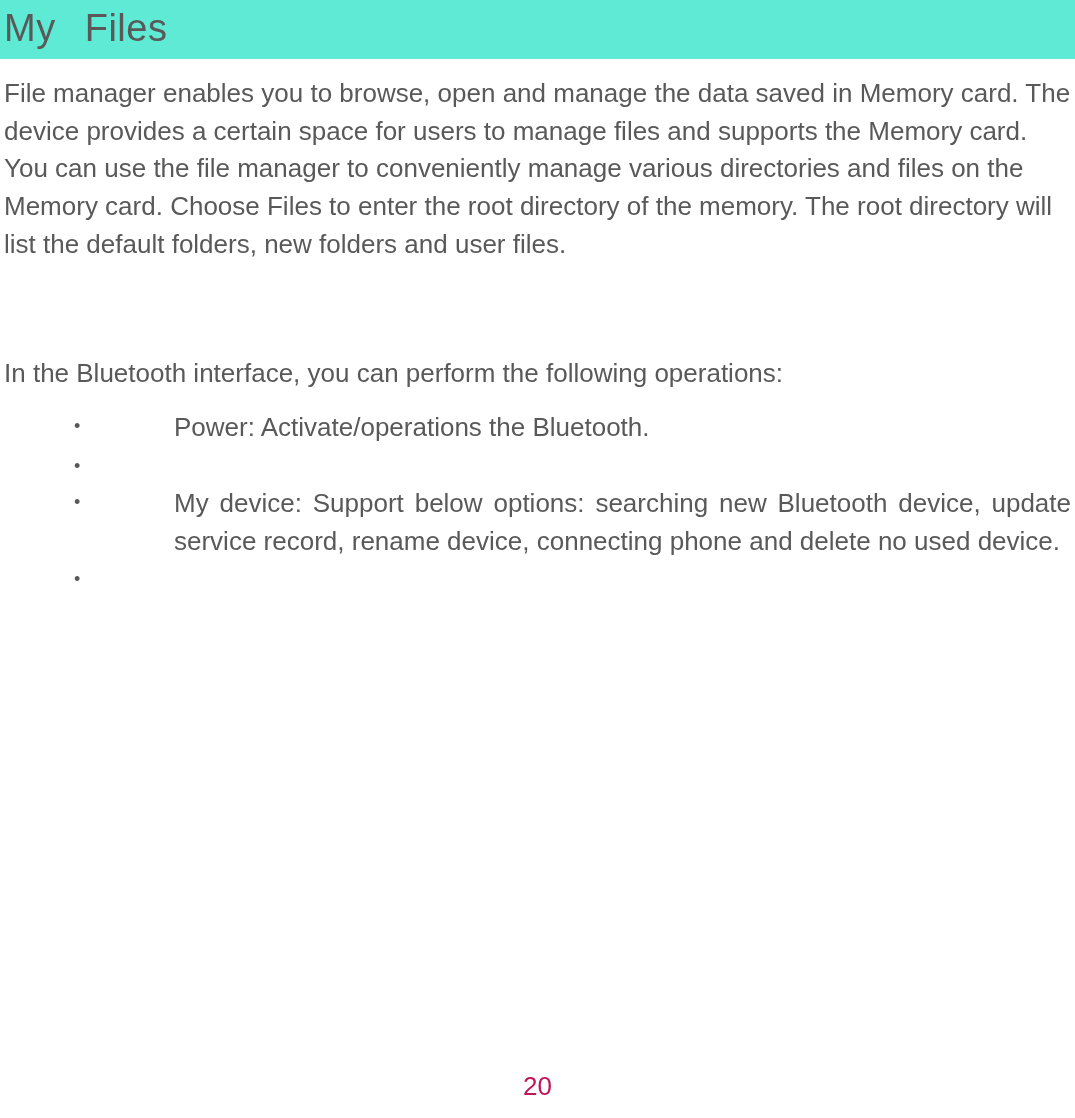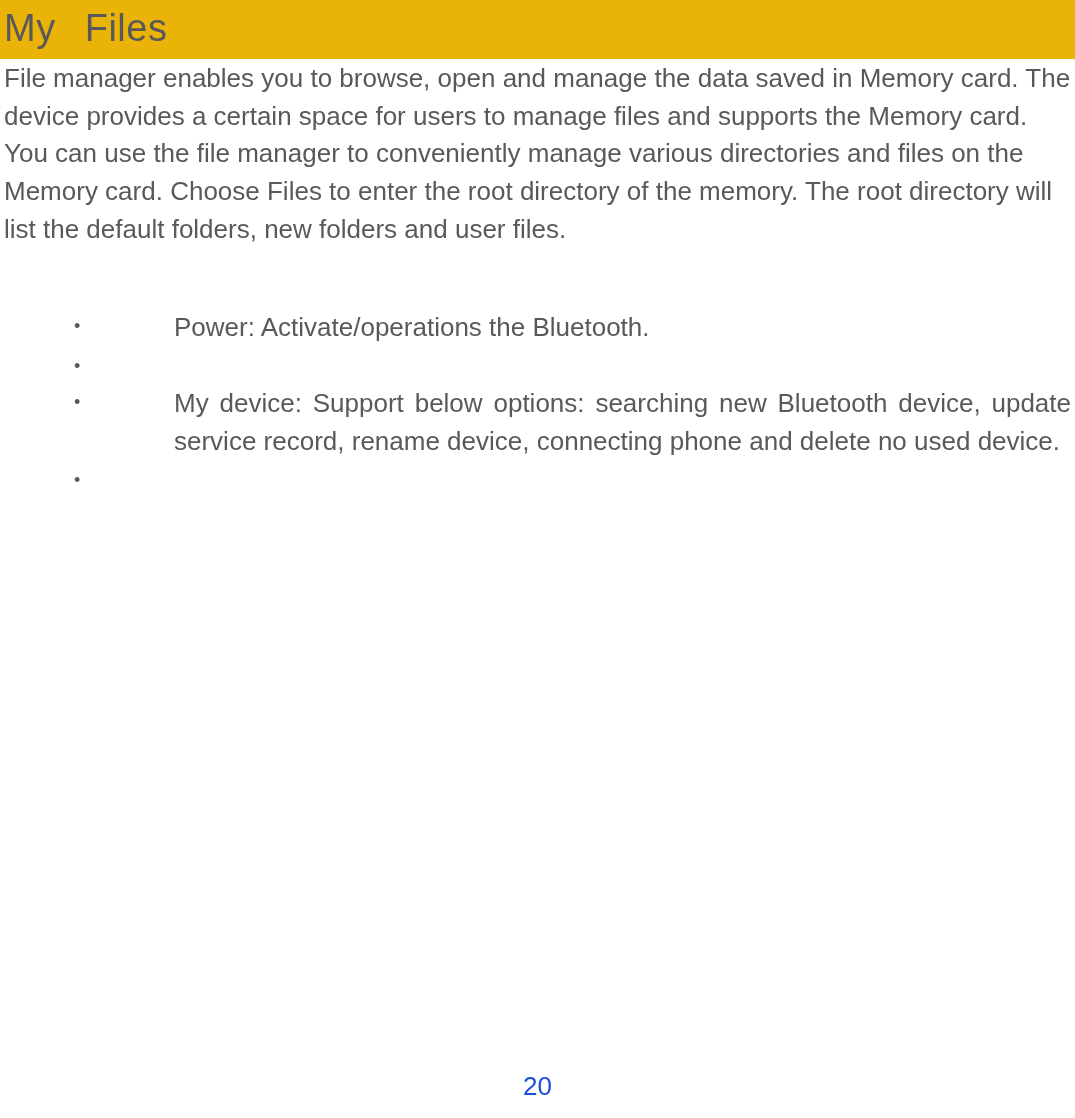--- a/index.html
+++ b/index.html
@@ -11,29 +11,29 @@
       font-family: Verdana, Geneva, sans-serif;
       font-size: 26px;
       color: #595959;
       width: 1075px;
       height: 1118px;
       background: #ffffff;
       position: relative;
       line-height: 1.5;
     }
     .heading {
-      background: #eab308;
+      background: #5eead4;
       font-size: 38px;
       color: #595959;
       padding: 0 19px 2px 4px;
       font-weight: normal;
       letter-spacing: 0.5px;
     }
     .body-text {
-      padding: 1px 4px;
+      padding: 16px 4px;
       line-height: 1.45;
     }
     .section-gap {
       height: 60px;
     }
     .list {
       list-style: none;
       padding-left: 0;
     }
     .list-item {
@@ -58,35 +58,36 @@
     .no-justify {
       text-align: left;
     }
     .page-number {
       position: absolute;
       bottom: 12px;
       left: 0;
       right: 0;
       text-align: center;
       font-size: 26px;
-      color: #1d4ed8;
+      color: #be185d;
     }
     .spaced-title {
       word-spacing: 18px;
     }
   </style>
 </head>
 <body>
 
 <div>
   <h1 class="heading spaced-title">My  Files</h1>
   <p class="body-text">File manager enables you to browse, open and manage the data saved in Memory card. The device provides a certain space for users to manage files and supports the Memory card. You can use the file manager to conveniently manage various directories and files on the Memory card. Choose Files to enter the root directory of the memory. The root directory will list the default folders, new folders and user files.</p>
 
   <div class="section-gap"></div>
 
+  <p class="body-text">In the Bluetooth interface, you can perform the following operations:</p>
 
   <ul class="list">
     <li class="list-item">
       <span class="bullet">•</span>
       <span class="bullet-text no-justify">Power: Activate/operations the Bluetooth.</span>
     </li>
     <li class="list-item">
       <span class="bullet">•</span>
     </li>
     <li class="list-item">

